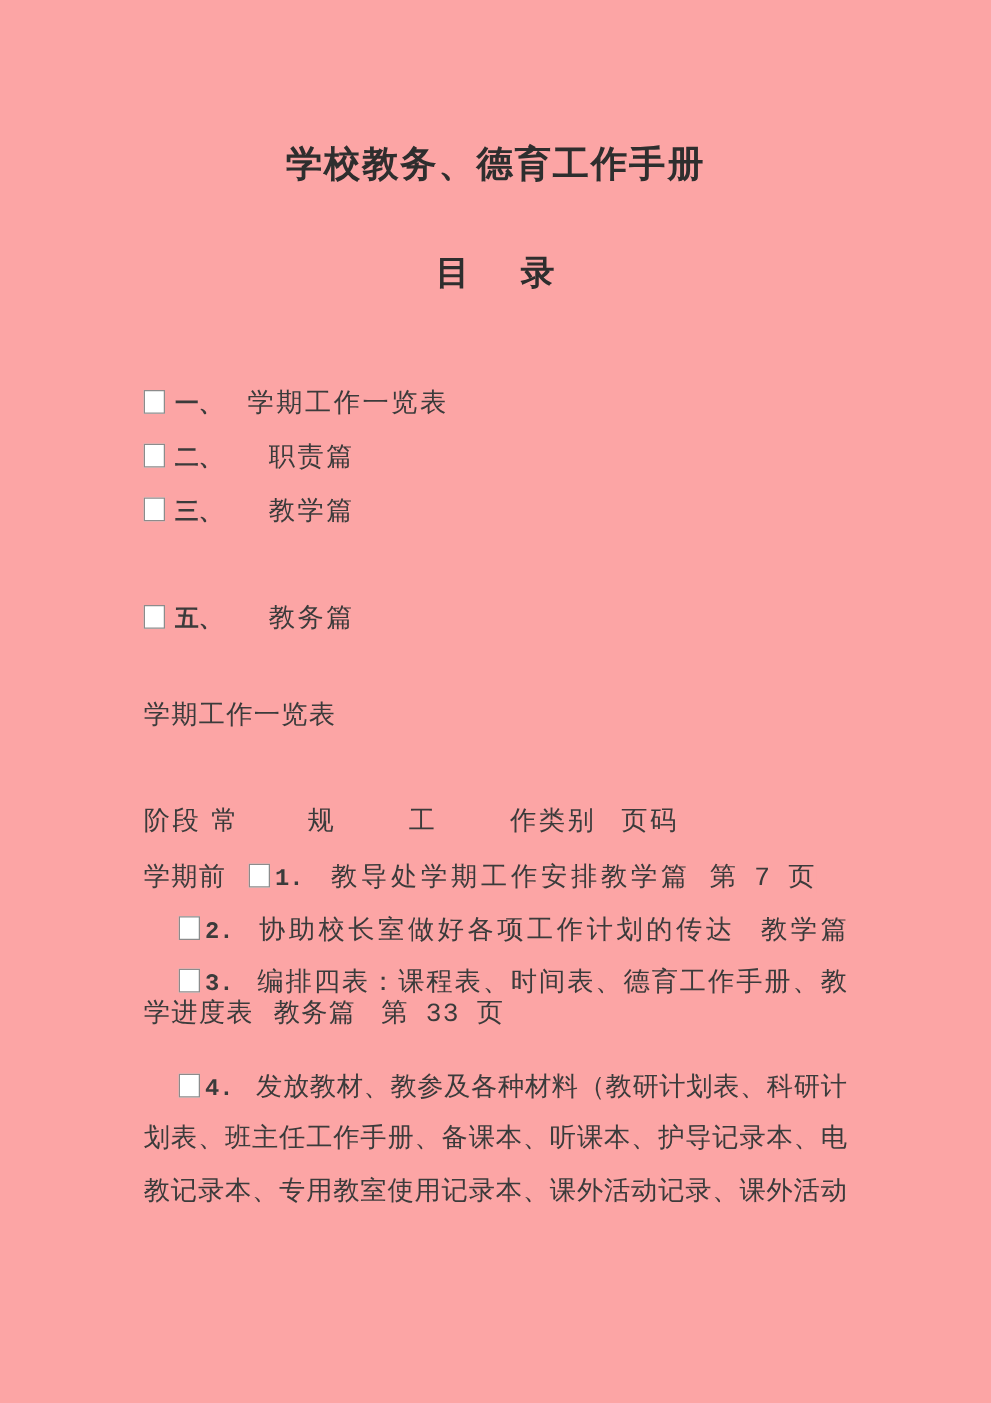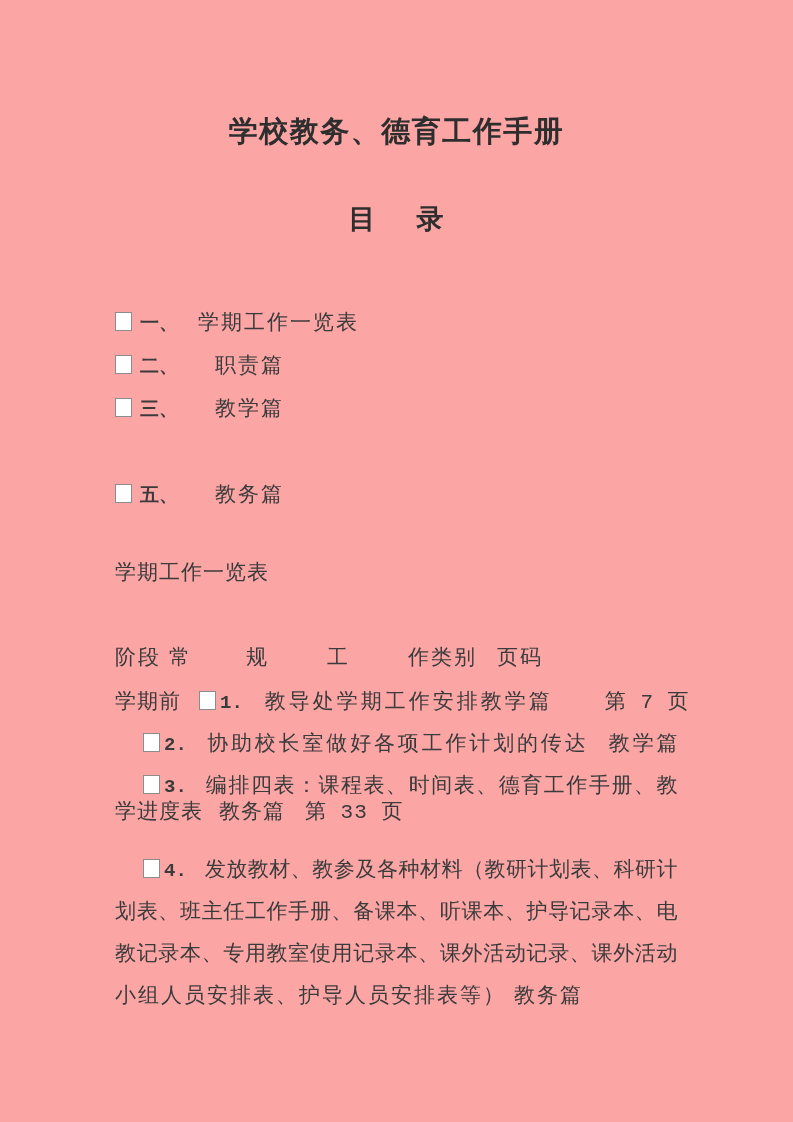--- a/index.html
+++ b/index.html
@@ -50,21 +50,21 @@
   .sec-heading{letter-spacing:1px;}
   .hdr span{letter-spacing:2px;}
   .hdr .h-k1{margin-left:8px;}
   .hdr .h-k2{margin-left:54px;}
   .hdr .h-k3{margin-left:58px;}
   .hdr .h-k4{margin-left:58px;}
   .hdr .h-page{margin-left:20px;}
   .r1 .g1{display:inline-block;width:18px;}
   .r1 .g2{display:inline-block;width:22px;}
   .r1 .text{letter-spacing:3px;}
-  .r1 .page{margin-left:52px;}
+  .r1 .page{margin-left:15px;}
   .gtext{display:inline-block;width:18px;}
   .r3b .cat{margin-left:16px;}
   .r3b .page{margin-left:20px;}
   .r4d{letter-spacing:2px;}
   .r4d .cat{margin-left:8px;}
 </style>
 </head>
 <body>
 
 <div class="page">
@@ -109,17 +109,14 @@
   <div class="line r3b" style="top:800px">
     <span>学进度表</span><span class="cat">教务篇</span><span class="page">第 33 页</span>
   </div>
 
   <div class="line justify indent" style="top:858px">
     <span class="cb"></span><span class="num">4.</span><span class="gtext"></span><span>发放教材、教参及各种材料（教研计划表、科研计</span>
   </div>
 
   <div class="line justify" style="top:942px">教记录本、专用教室使用记录本、课外活动记录、课外活动</div>
   <div class="line justify" style="top:900px">划表、班主任工作手册、备课本、听课本、护导记录本、电</div>
-  <div class="line r4d" style="top:984px">
-    <span>小组人员安排表、护导人员安排表等）</span><span class="cat">教务篇</span>
-  </div>
 
 </div>
 
 </body></html>

